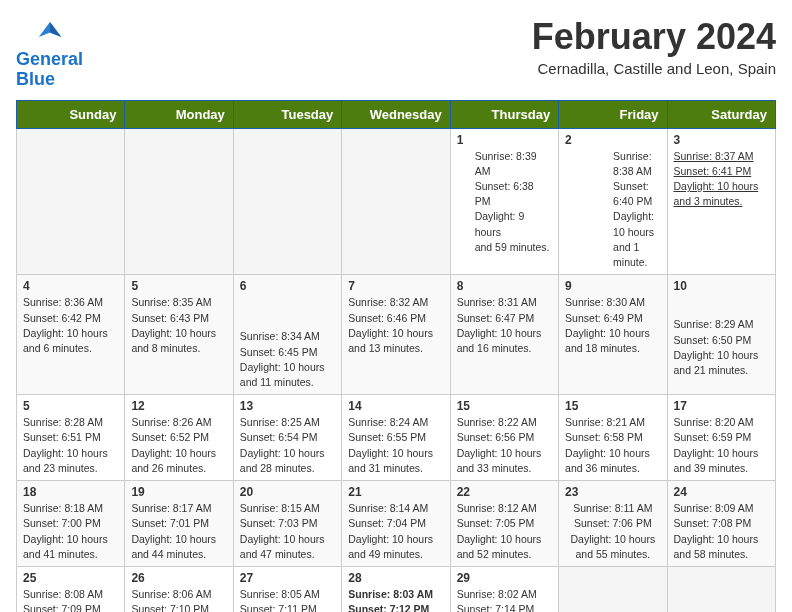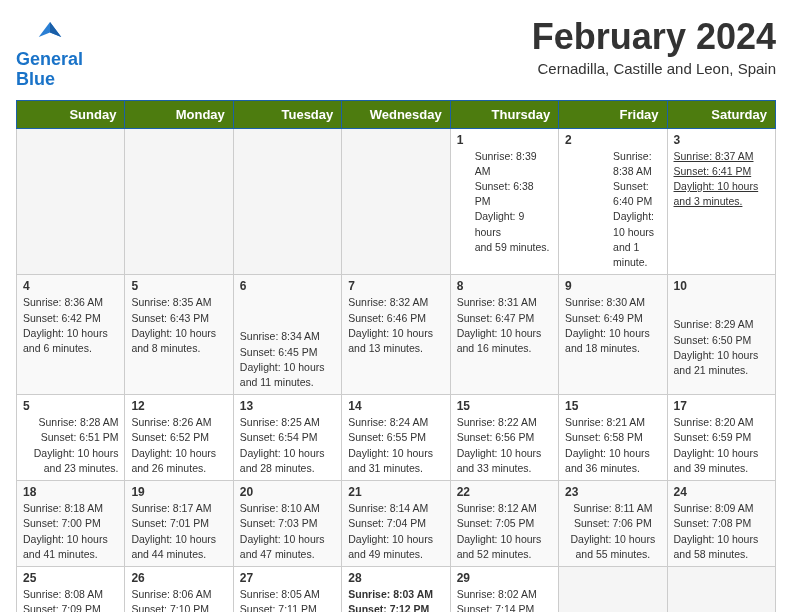--- a/index.html
+++ b/index.html
@@ -195,21 +195,21 @@
           <span class="day-number">10</span>
           <div class="day-info" style="white-space: pre-line; margin-top: 24px;">Sunrise: 8:29 AM
 Sunset: 6:50 PM
 Daylight: 10 hours
 and 21 minutes.</div>
         </td>
       </tr>
       <tr>
         <td>
           <span class="day-number">5</span>
-          <div class="day-info" style="white-space: pre-line; text-align: right;">Sunrise: 8:28 AM
+          <div class="day-info" style="white-space: pre-line;">Sunrise: 8:28 AM
 Sunset: 6:51 PM
 Daylight: 10 hours
 and 23 minutes.</div>
         </td>
         <td>
           <span class="day-number">12</span>
           <div class="day-info" style="white-space: pre-line;">Sunrise: 8:26 AM
 Sunset: 6:52 PM
 Daylight: 10 hours
 and 26 minutes.</div>
@@ -260,21 +260,21 @@
         </td>
         <td>
           <span class="day-number">19</span>
           <div class="day-info" style="white-space: pre-line;">Sunrise: 8:17 AM
 Sunset: 7:01 PM
 Daylight: 10 hours
 and 44 minutes.</div>
         </td>
         <td>
           <span class="day-number">20</span>
-          <div class="day-info" style="white-space: pre-line;">Sunrise: 8:10 AM
+          <div class="day-info" style="white-space: pre-line;">Sunrise: 8:15 AM
 Sunset: 7:03 PM
 Daylight: 10 hours
 and 47 minutes.</div>
         </td>
         <td>
           <span class="day-number">21</span>
           <div class="day-info" style="white-space: pre-line;">Sunrise: 8:14 AM
 Sunset: 7:04 PM
 Daylight: 10 hours
 and 49 minutes.</div>

